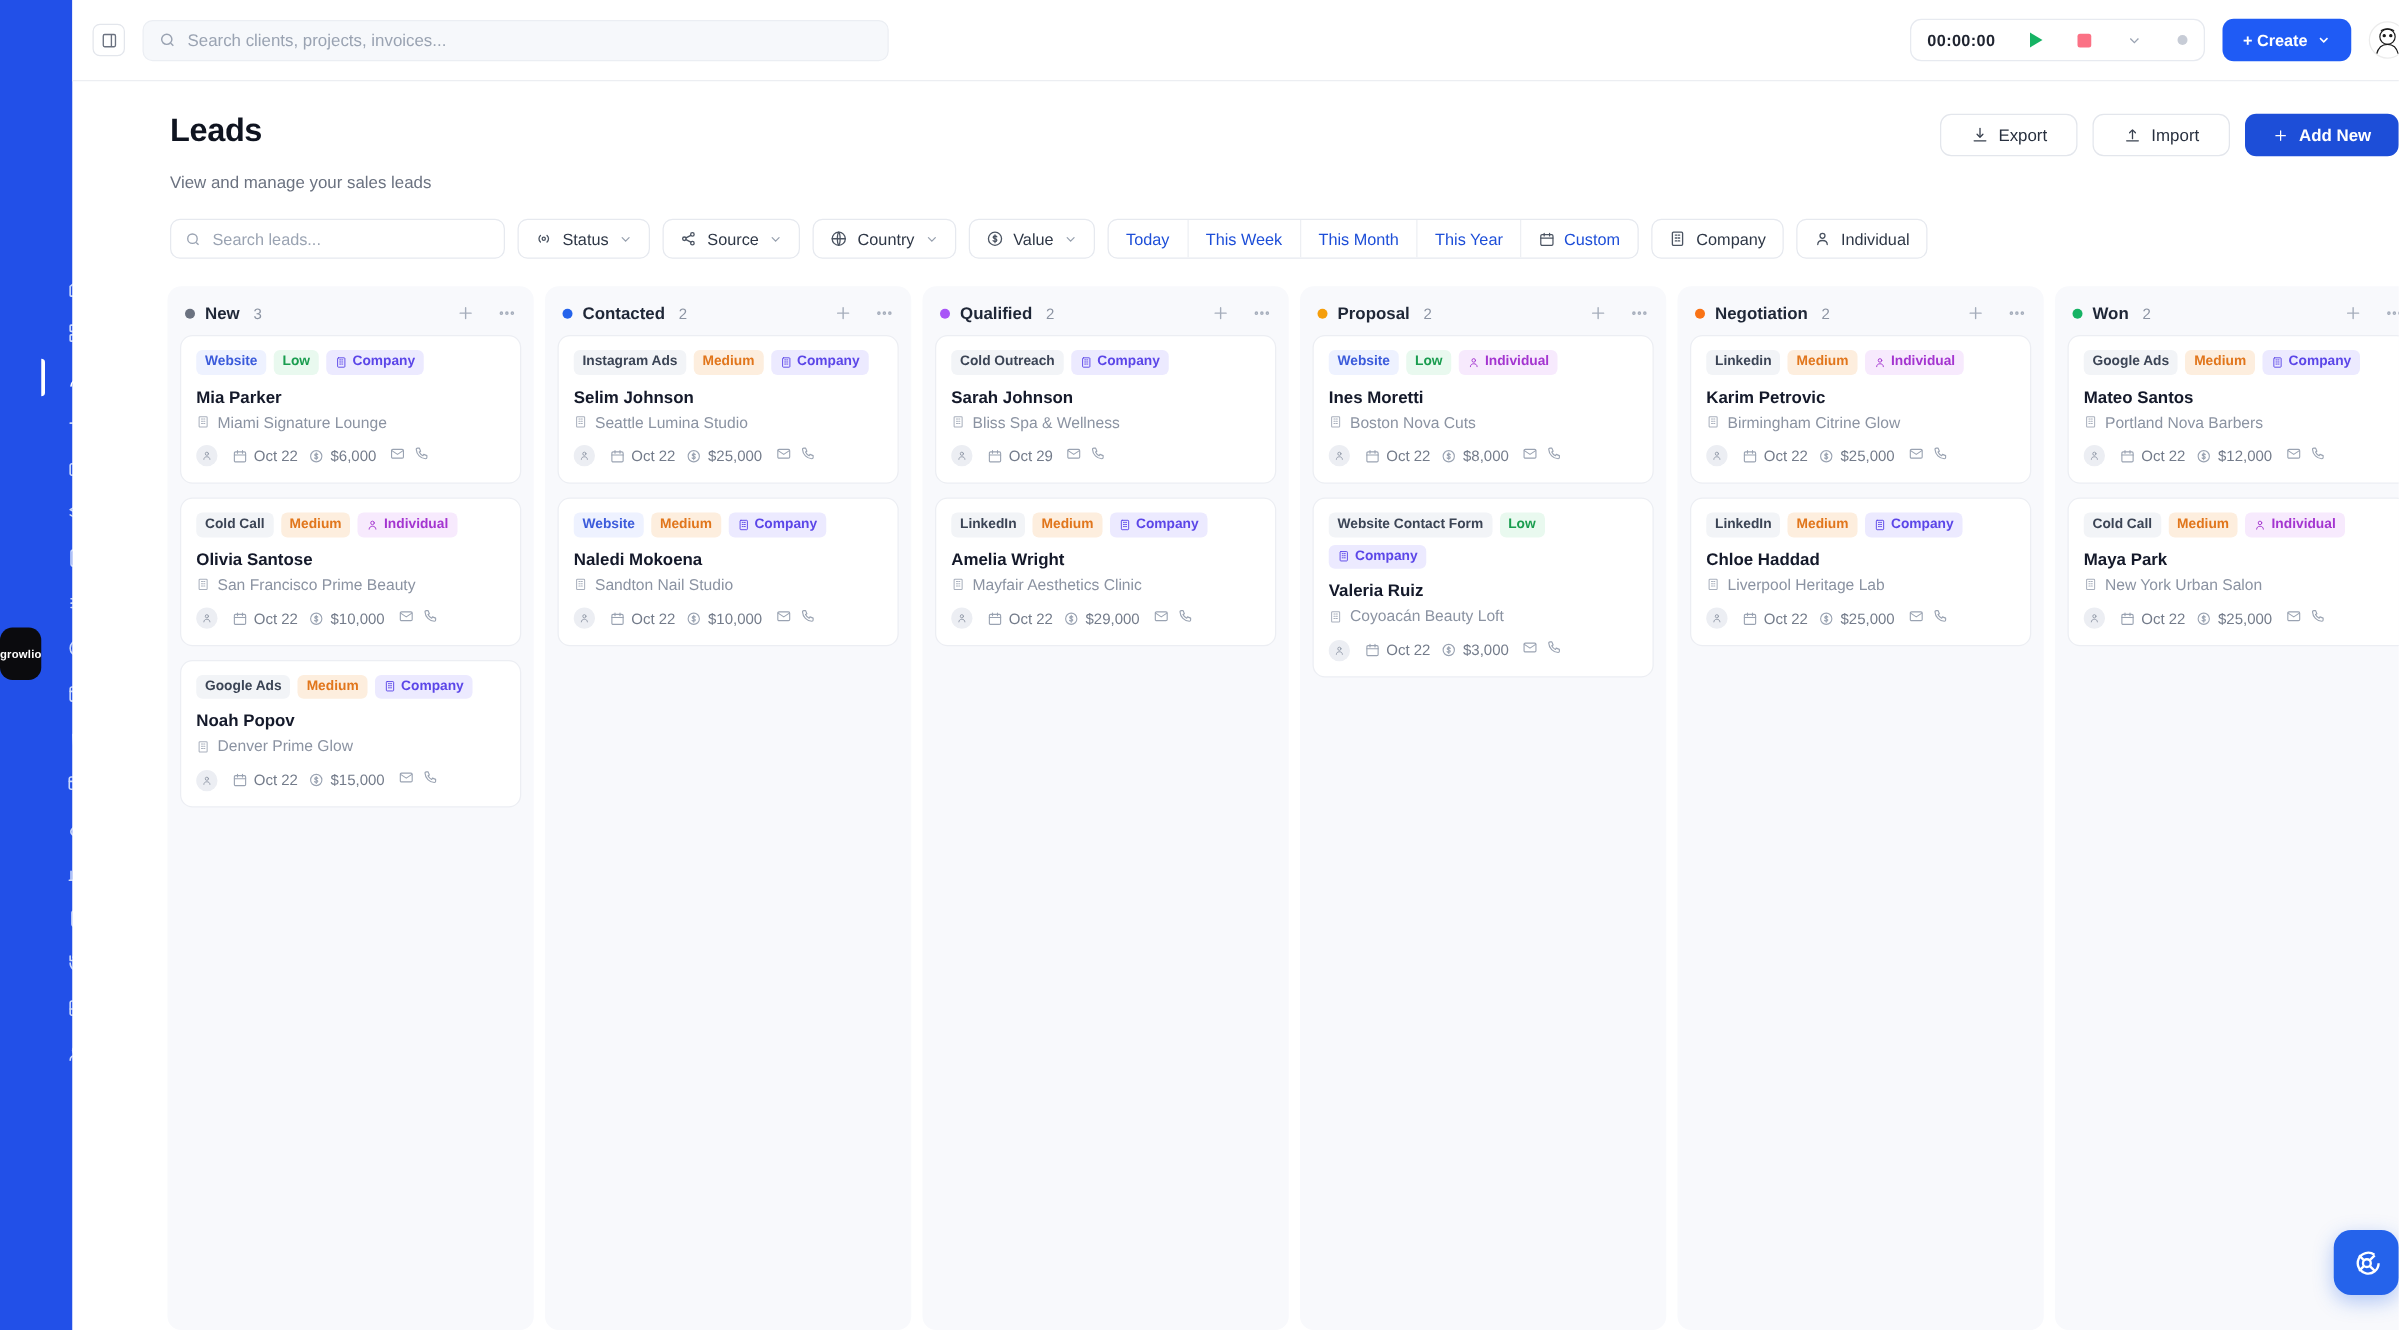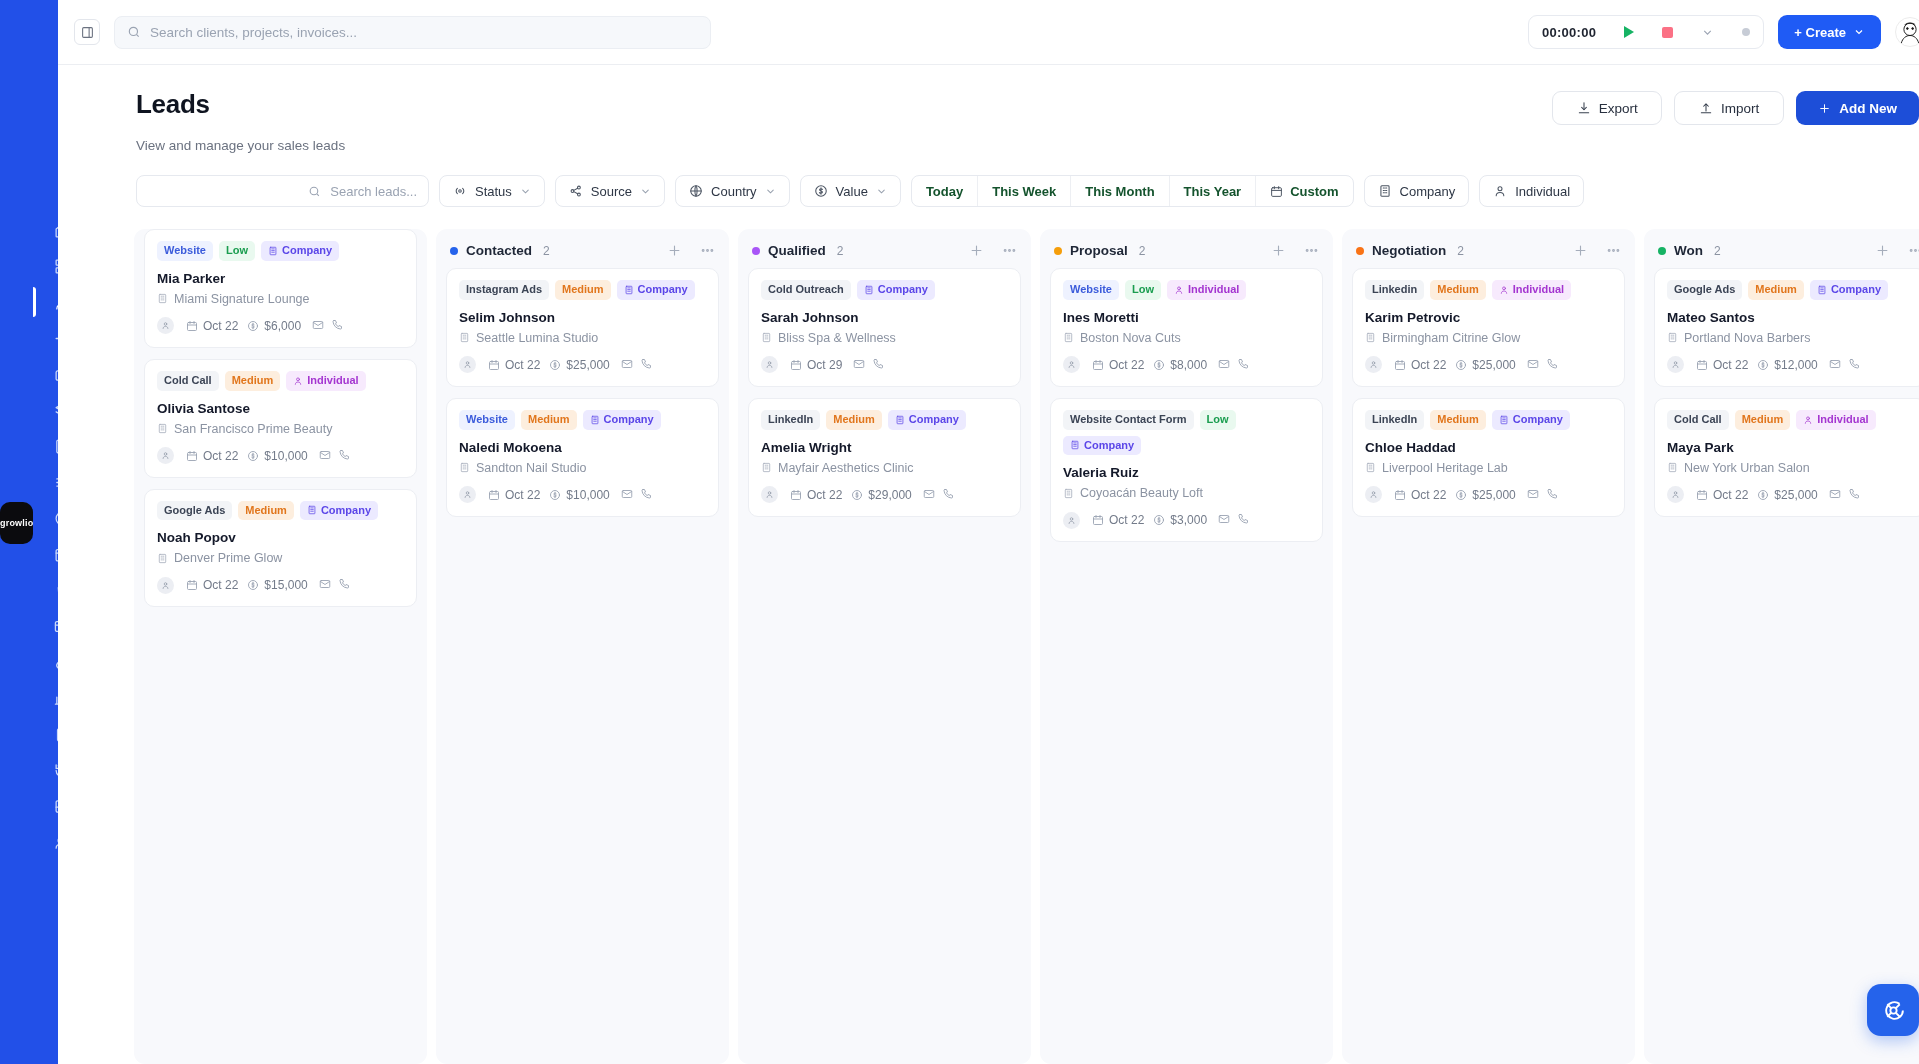--- a/index.html
+++ b/index.html
@@ -110,36 +110,36 @@
   }
   .tab svg { width: 14px; height: 14px; }
   .tab.active { color: #2563eb; font-weight: 600; }
   .tab.active::after {
     content: ""; position: absolute; left: 0; right: 8px; bottom: -1px; height: 2px; background: #2563eb;
   }
 
   
   .filters { display: flex; align-items: center; gap: 10px; padding: 22px 28px 0 78px; }
   .search-leads {
-    width: 293px; height: 32px; border: 1px solid #e6e9ef; border-radius: 8px;
-    display: flex; align-items: center; gap: 9px; padding: 0 11px; background: #fff; justify-content: flex-end;
+    width: 268px; height: 32px; border: 1px solid #e6e9ef; border-radius: 8px;
+    display: flex; align-items: center; gap: 9px; padding: 0 11px; background: #fff;
   }
   .search-leads svg { width: 13px; height: 13px; color: #9aa3b2; flex: 0 0 13px;}
   .search-leads .ph { font-size: 13px; color: #9aa3b2; }
   .pill {
     height: 32px; border: 1px solid #e6e9ef; border-radius: 8px; background: #fff;
     display: flex; align-items: center; gap: 8px; padding: 0 13px; font-size: 13px;
     color: #2e3746; font-weight: 500;
   }
   .pill svg { width: 14px; height: 14px; color: #4b5462; }
   .pill .chev { width: 11px; height: 11px; color: #97a0ae; }
   .seg { height: 32px; border: 1px solid #e6e9ef; border-radius: 8px; background: #fff; display: flex; overflow: hidden; }
   .seg > div {
-    display: flex; align-items: center; gap: 7px; padding: 0 14px; font-size: 13px; color: #14532d;
-    border-right: 1px solid #edeff3; font-weight: 700;
+    display: flex; align-items: center; gap: 7px; padding: 0 14px; font-size: 13px; color: #1d4ed8;
+    border-right: 1px solid #edeff3; font-weight: 400;
   }
   .seg > div:last-child { border-right: none; }
   .seg svg { width: 13px; height: 13px; color: #4b5462; }
 
   
   .board {
     flex: 1 1 auto; display: flex; gap: 9px; padding: 22px 10px 0 76px; overflow: hidden;
   }
   .col { width: 293px; flex: 0 0 293px; background: #f8f9fc; border-radius: 11px; display: flex; flex-direction: column; }
   .col-head { display: flex; align-items: center; padding: 14px 14px 10px 14px; gap: 8px; }
@@ -471,20 +471,38 @@
               <circle cx="12" cy="8" r="3.4"></circle>
               <path d="M5.5 20c0-3.6 2.9-5.6 6.5-5.6s6.5 2 6.5 5.6"></path>
             </svg>
             <span>Individual</span>
           </div>
         </div>
     </div>
 
     <div class="board" id="board">
         <div class="col">
+          <div class="col-head">
+            <span class="col-dot" style="background:#6b7280"></span>
+            <span class="col-name">New</span>
+            <span class="col-count">3</span>
+            <span class="sp"></span>
+            <span class="ic">
+              <svg class="" viewBox="0 0 24 24" fill="none" stroke="currentColor" stroke-width="1.8" stroke-linecap="round" stroke-linejoin="round">
+                <path d="M12 5v14M5 12h14"></path>
+              </svg>
+            </span>
+            <span class="ic">
+              <svg class="" viewBox="0 0 24 24" fill="none" stroke="currentColor" stroke-width="1.8" stroke-linecap="round" stroke-linejoin="round">
+                <circle cx="5" cy="12" r="1.4"></circle>
+                <circle cx="12" cy="12" r="1.4"></circle>
+                <circle cx="19" cy="12" r="1.4"></circle>
+              </svg>
+            </span>
+          </div>
           <div class="col-body">
             <div class="card">
               <div class="badges">
                 <span class="badge b-src-blue">
                   <span>Website</span>
                 </span>
                 <span class="badge b-low">
                   <span>Low</span>
                 </span>
                 <span class="badge b-company">

